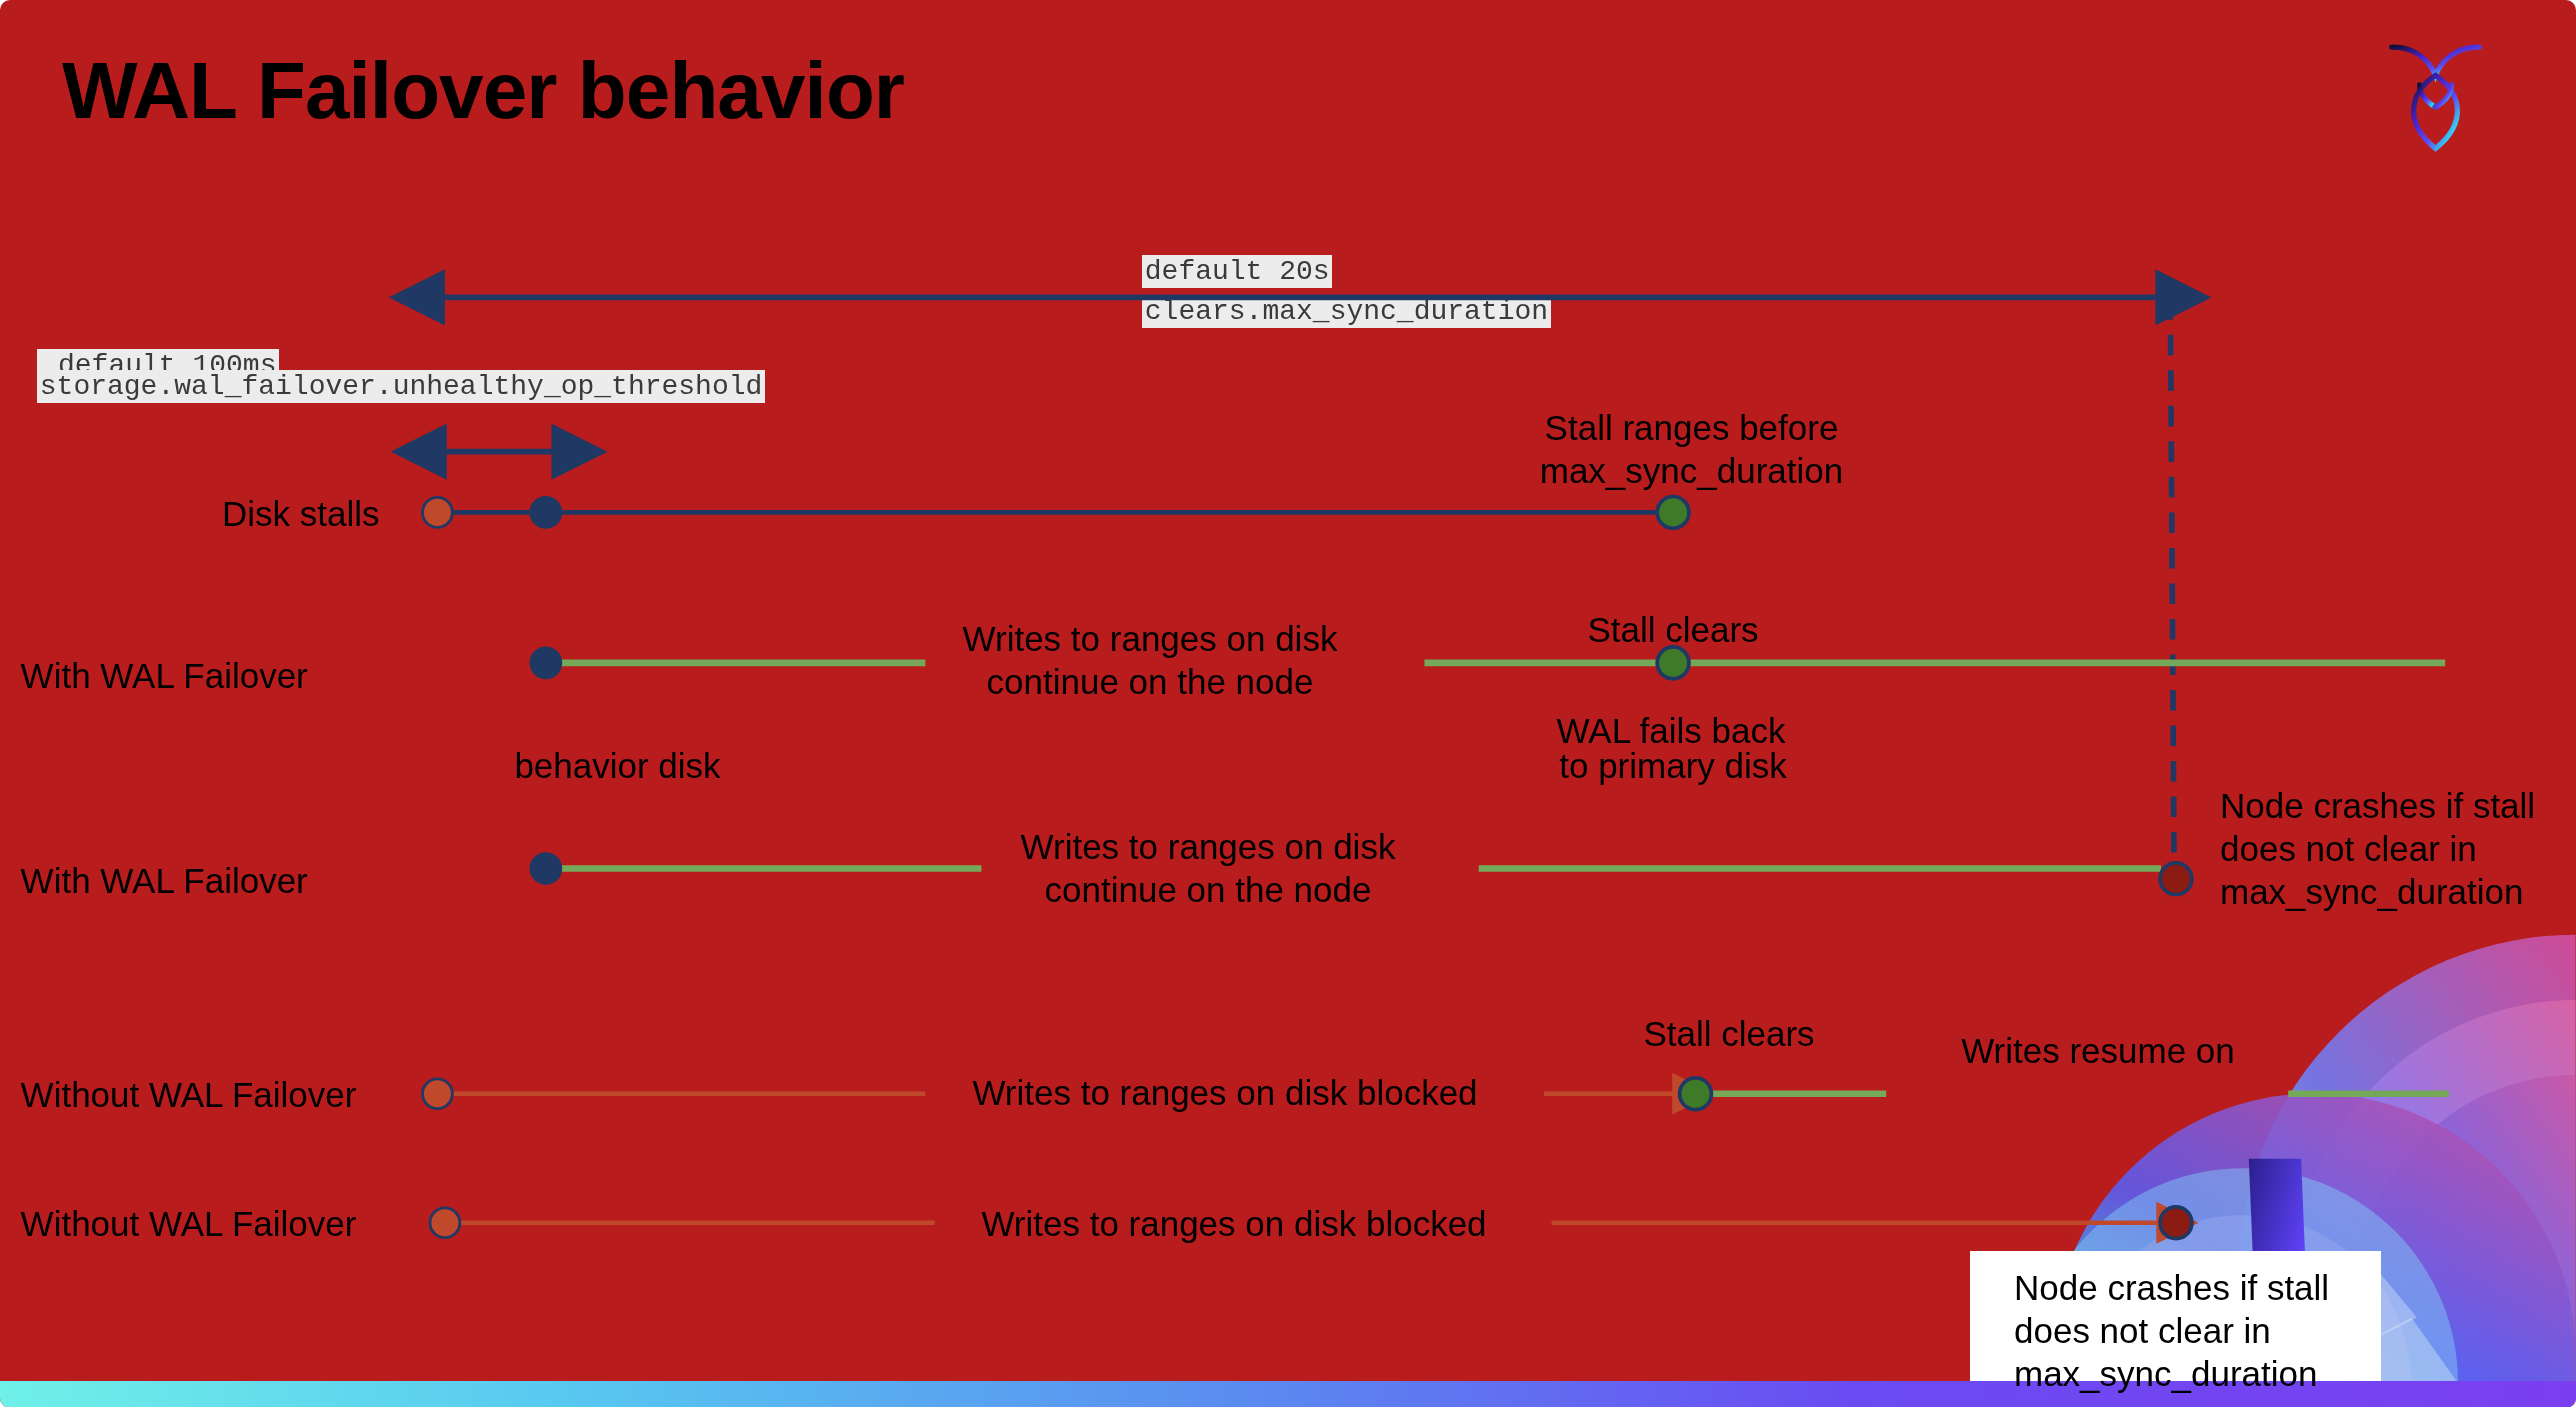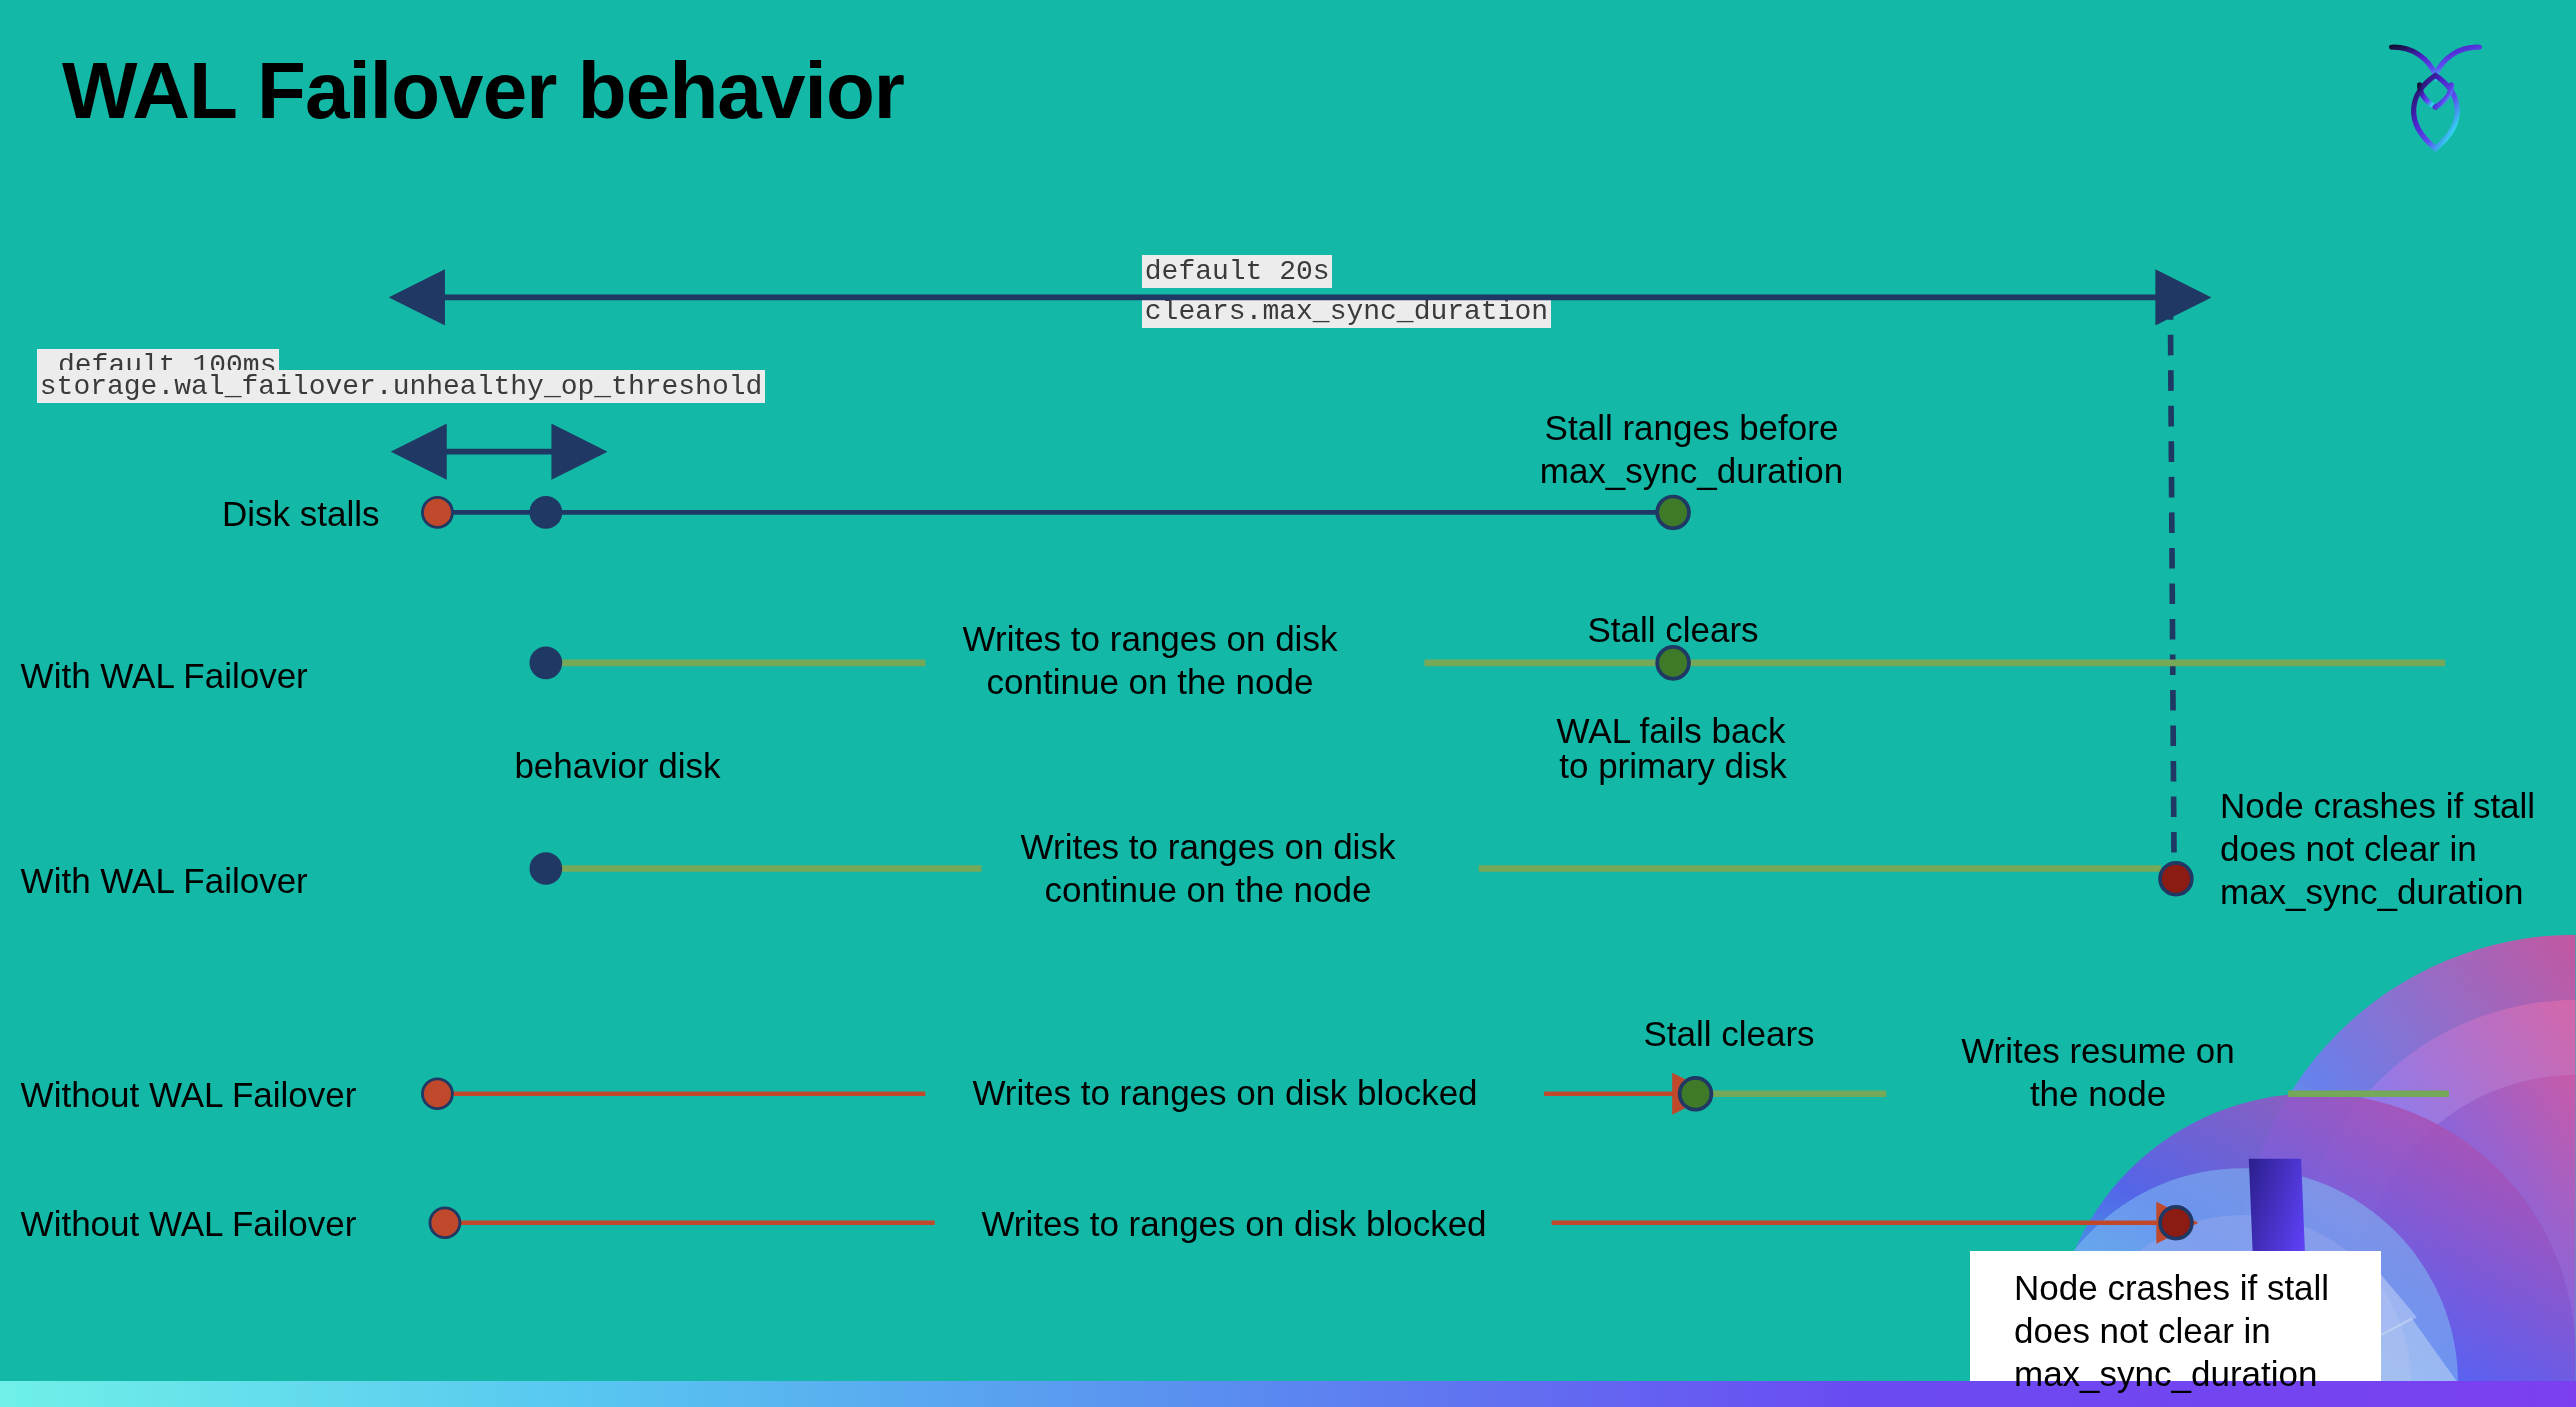--- a/index.html
+++ b/index.html
@@ -3,21 +3,21 @@
 <meta charset="utf-8">
 <style>
   html,body{margin:0;padding:0;}
   body{
     width:2576px;height:1408px;
     background:#ffffff;
     font-family:"Liberation Sans", sans-serif;
     overflow:hidden;
     position:relative;
   }
-  .slide{position:absolute;inset:0;overflow:hidden;background:#14b8a6;}
+  .slide{position:absolute;inset:0;overflow:hidden;background:#b91c1c;border-radius:10px;}
 
   
   #page-title{
     position:absolute;left:62px;top:45px;
     font-size:80px;font-weight:bold;color:#000;
     letter-spacing:-0.9px;white-space:nowrap;
     font-family:"Liberation Sans", sans-serif;
   }
 
   
@@ -160,21 +160,20 @@
   <div class="lbl note" style="left:993px;top:827px;width:430px;">Writes to ranges on disk</div>
   <div class="lbl note" style="left:993px;top:870px;width:430px;">continue on the node</div>
 
   <div class="lbl note-l" style="left:2220px;top:786px;width:355px;">Node crashes if stall</div>
   <div class="lbl note-l" style="left:2220px;top:829px;width:355px;">does not clear in</div>
   <div class="lbl note-l" style="left:2220px;top:872px;width:355px;">max_sync_duration</div>
 
   <div class="lbl note" style="left:935px;top:1073px;width:580px;">Writes to ranges on disk  blocked</div>
   <div class="lbl note" style="left:1570px;top:1014px;width:318px;">Stall clears</div>
   <div class="lbl note" style="left:1897px;top:1031px;width:402px;">Writes resume on</div>
-  <div class="lbl note" style="left:1897px;top:1074px;width:402px;">the node</div>
 
   <div class="lbl note" style="left:944px;top:1204px;width:580px;">Writes to ranges on disk  blocked</div>
 
   <div class="lbl note-l" style="left:2014px;top:1268px;width:393px;">Node crashes if stall</div>
   <div class="lbl note-l" style="left:2014px;top:1311px;width:393px;">does not clear in</div>
   <div class="lbl note-l" style="left:2014px;top:1354px;width:393px;">max_sync_duration</div>
 
   <svg id="diagram" viewBox="0 0 2756 1506" xmlns="http://www.w3.org/2000/svg">
     <defs>
       <marker id="arrNavyL" markerWidth="10" markerHeight="10" refX="9" refY="5" orient="auto" markerUnits="strokeWidth">

